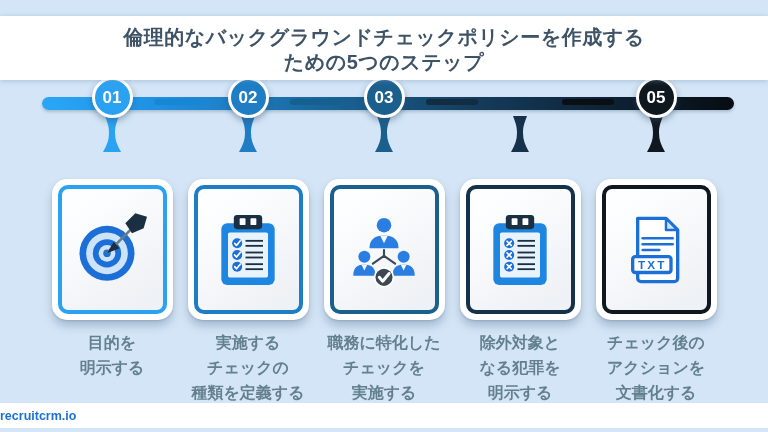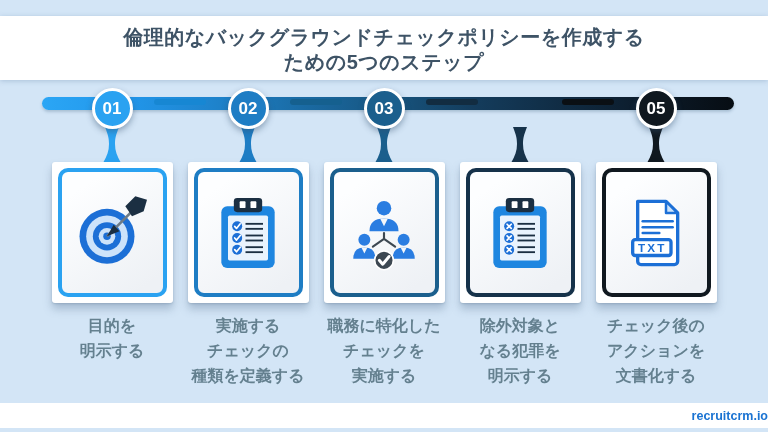--- a/index.html
+++ b/index.html
@@ -22,57 +22,58 @@
     position:absolute; left:42px; top:97px; width:692px; height:13px; border-radius:7px;
     box-shadow:0 2px 3px rgba(90,120,150,.35); z-index:1;
   }
   .timeline-accent {
     position:absolute; top:99px; width:52px; height:6px; border-radius:3px; z-index:2;
   }
   .accent-0 { left:154px; } .accent-1 { left:290px; } .accent-2 { left:426px; } .accent-3 { left:562px; }
 
   
   .steps-row {
-    position:absolute; top:162px; left:0; width:768px;
+    position:absolute; top:151px; left:0; width:768px;
     display:flex; justify-content:center; gap:15px; z-index:3;
   }
   .step-col { position:relative; width:121px; }
 
   .step-circle {
     position:absolute; top:-74px; left:50%; margin-left:-20.5px;
     width:41px; height:41px; border-radius:50%;
     background:var(--c); border:3px solid #ffffff;
     box-shadow:0 3px 6px rgba(50,80,110,.45);
     display:flex; align-items:center; justify-content:center;
     color:#ffffff; font-weight:bold; font-size:17px; z-index:4;
   }
   .step-stem {
     position:absolute; top:-35px; left:50%; margin-left:-9px; width:18px; height:36px; z-index:1;
   }
   .step-card {
-    position:relative; width:121px; height:141px; background:#ffffff; border-radius:3px;
+    position:relative; width:121px; height:141px; background:#ffffff; border-radius:15px;
     padding:6px; box-shadow:0 6px 9px rgba(84,110,140,.35), 0 1px 2px rgba(84,110,140,.25);
     z-index:2;
+    margin-top:28px;
   }
   .card-inner {
     width:100%; height:100%; border:4px solid var(--c); border-radius:10px;
     background:linear-gradient(145deg,#fdfeff 15%,#eef1f5 90%);
     display:flex; align-items:center; justify-content:center;
   }
   .card-inner svg { display:block; }
 
   .step-label {
     margin-top:10px; text-align:center; color:#64808f; font-weight:bold;
     font-size:16px; line-height:25px; white-space:pre-line;
   }
 
   
   .footer-band {
     position:absolute; left:0; top:403px; width:768px; height:25px; background:#ffffff;
-    display:flex; align-items:center; justify-content:flex-end; z-index:5;
+    display:flex; align-items:center; justify-content:flex-start; z-index:5;
   }
   .footer-brand { color:#1a73d2; font-weight:bold; font-size:12.5px; }
 </style>
 </head>
 <body>
 
 <div class="stage">
 
   <div class="title-band">
     <div class="title-line">倫理的なバックグラウンドチェックポリシーを作成する</div>

